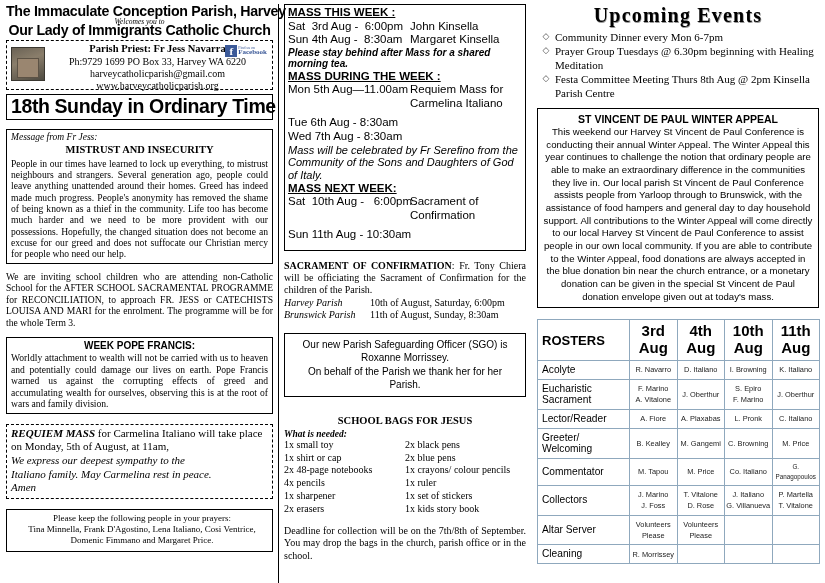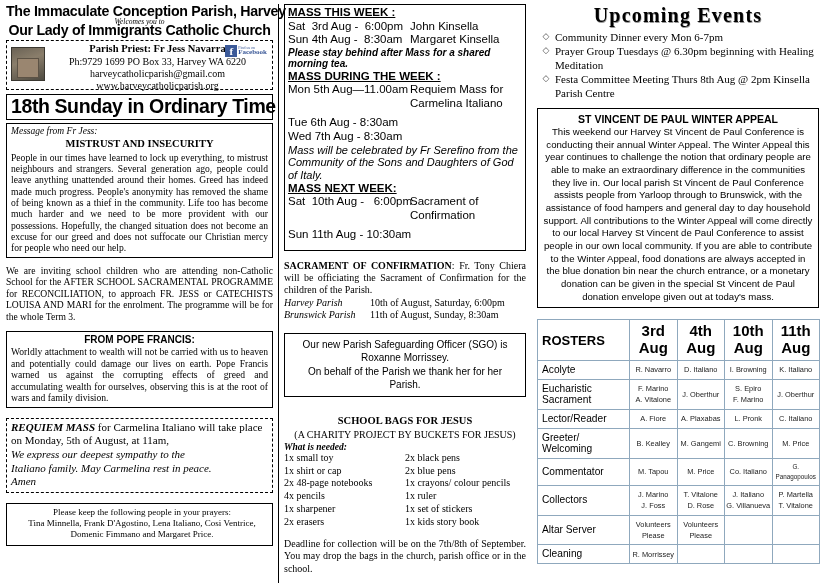--- a/index.html
+++ b/index.html
@@ -122,21 +122,21 @@
   .sunday-title {
     font-family: "Liberation Sans", sans-serif;
     font-weight: bold;
     font-size: 19.5px;
     letter-spacing: -0.4px;
     line-height: 1.05;
     white-space: nowrap;
   }
   .msg-box {
     border: 1px solid #000;
-    margin-top: 3px;
+    margin-top: 9px;
     padding: 2px 4px 3px 4px;
   }
   .msg-from {
     font-style: italic;
     font-size: 9.5px;
     line-height: 1.2;
   }
   .msg-head {
     text-align: center;
     font-weight: bold;
@@ -412,21 +412,21 @@
 
     <div class="msg-box">
       <div class="msg-from">Message from Fr Jess:</div>
       <div class="msg-head">MISTRUST AND INSECURITY</div>
       <div class="msg-body">People in our times have learned to lock up everything, to mistrust neighbours and strangers. Several generation ago, people could leave anything unattended around their homes. Greed has indeed made much progress. People's anonymity has removed the shame of being known as a thief in the community. Life too has become much harder and we need to be more  provident with our possessions. Hopefully, the changed situation does not become an excuse for our greed and does not suffocate our Christian mercy for people who need our help.</div>
     </div>
 
     <div class="after-school">We are inviting school children who are attending non-Catholic School for the AFTER SCHOOL  SACRAMENTAL   PROGRAMME   for   RECONCILIATION,   to approach FR. JESS or CATECHISTS LOUISA AND MARI for the enrolment. The programme will be for the whole Term 3.</div>
 
     <div class="pope-box">
-      <div class="pope-head">FROM POPE FRANCIS:</div>
+      <div class="pope-head">WEEK POPE FRANCIS:</div>
       <div class="pope-body">Worldly attachment to wealth will not be carried with us to heaven and potentially could damage our lives on earth. Pope Francis warned us against the corrupting effects of greed and accumulating wealth for ourselves, observing this is at the root of wars and family division.</div>
     </div>
 
     <div class="requiem-box">
       <div class="requiem-line1">
         <b>REQUIEM MASS</b><span> for Carmelina Italiano will take place on Monday, 5th of August, at 11am,</span>
       </div>
       <div class="requiem-ital">We express our deepest sympathy to the</div>
       <div class="requiem-ital"> Italiano family. May Carmelina rest in peace.</div>
       <div class="requiem-ital">Amen</div>
@@ -494,21 +494,20 @@
 
     <div class="sgo-box">
       <div>Our new Parish Safeguarding Officer (SGO) is</div>
       <div>Roxanne Morrissey.</div>
       <div>On behalf of the Parish we thank her for her</div>
       <div>Parish.</div>
     </div>
 
     <div>
       <div class="bags-head">SCHOOL BAGS FOR JESUS</div>
-      <div class="bags-sub">(A CHARITY PROJECT BY BUCKETS FOR JESUS)</div>
       <div class="bags-what">What is needed:</div>
       <div class="bags-list">
         <div class="bcol">
           <div>1x small toy</div>
           <div>1x shirt or cap</div>
           <div>2x 48-page notebooks</div>
           <div>4x pencils</div>
           <div>1x sharpener</div>
           <div>2x erasers</div>
         </div>

